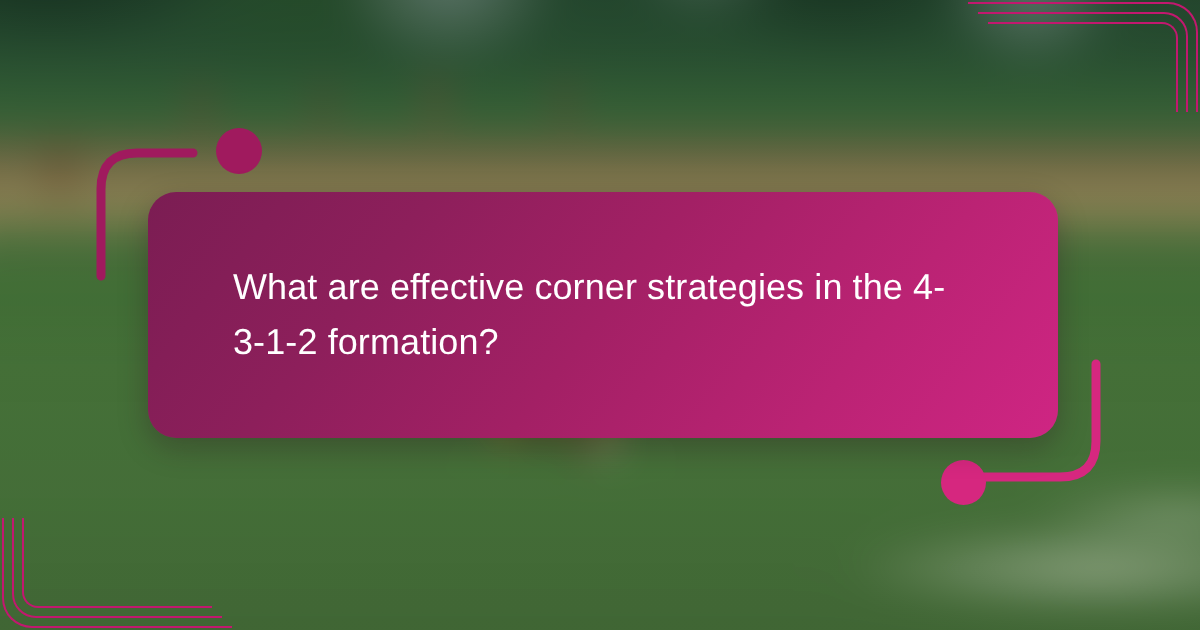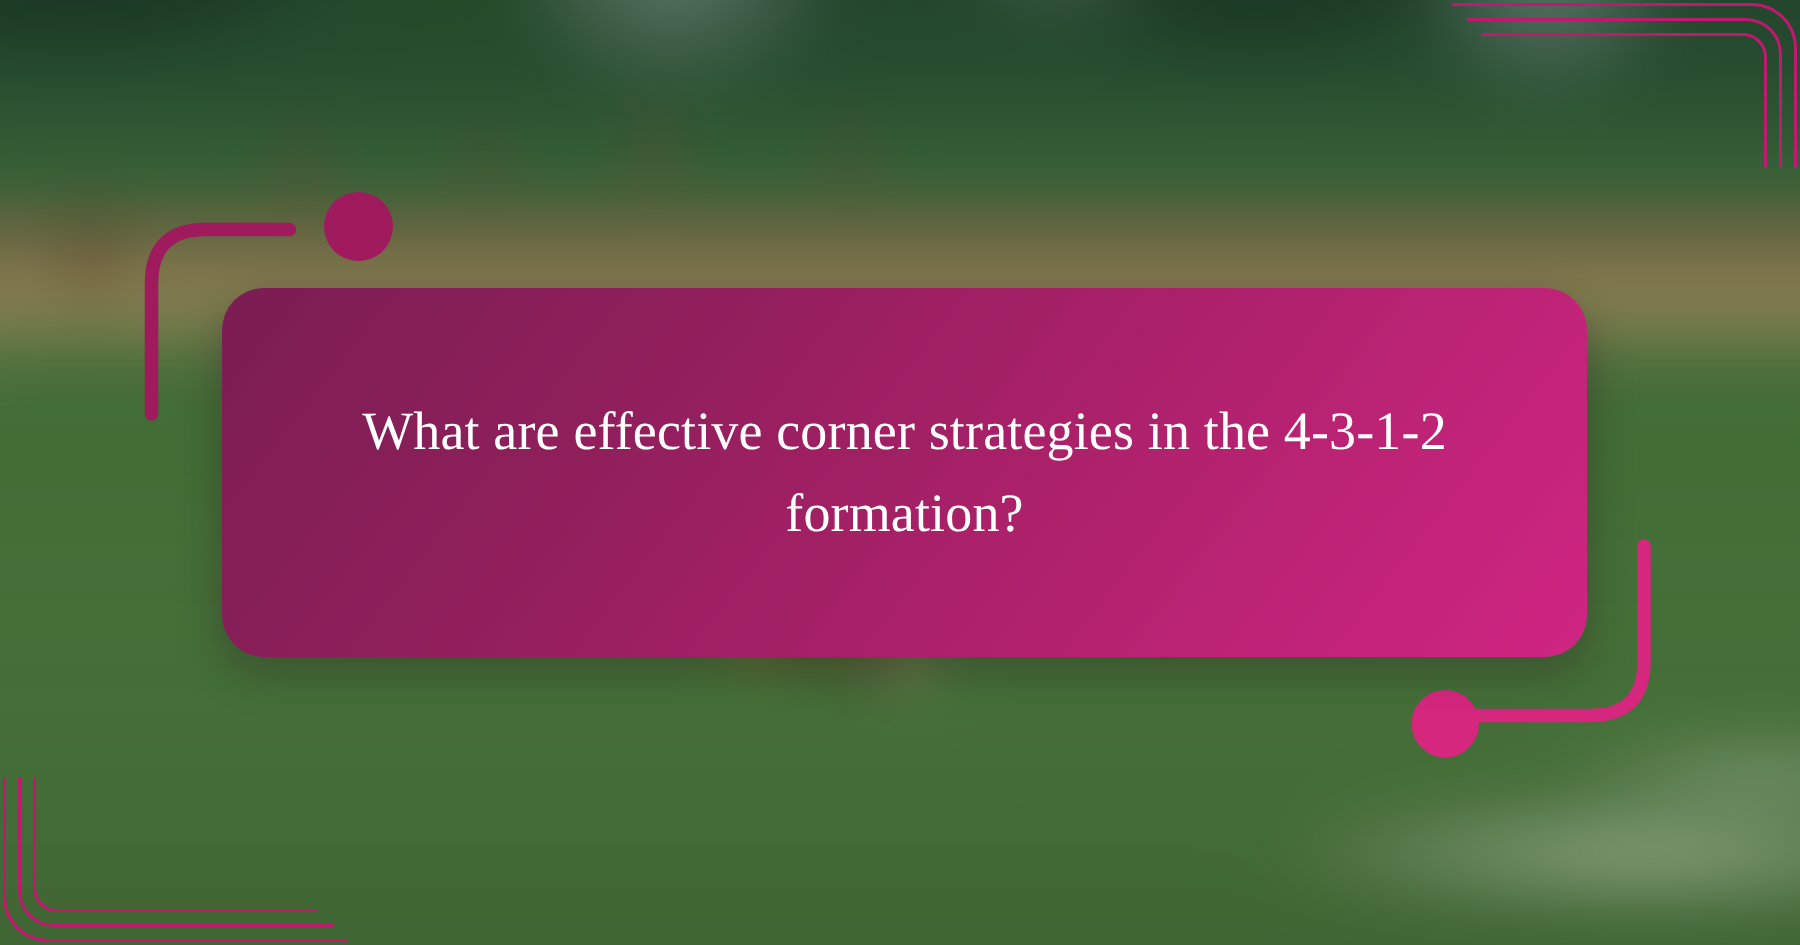--- a/index.html
+++ b/index.html
@@ -116,28 +116,27 @@
     border-radius:28px;
     background:linear-gradient(128deg, #7b1d53 0%, #8d1f5b 26%, #a32065 50%, #bb2374 76%, #cf2583 100%);
     display:flex;
     align-items:center;
     justify-content:center;
     box-shadow:0 10px 30px rgba(40,8,26,0.28);
   }
 
   .card-question {
     width:740px;
-    text-align:center;
+    text-align:left;
     color:#ffffff;
     font-size:36px;
     font-weight:400;
     line-height:1.52;
     letter-spacing:0.1px;
     text-rendering:geometricPrecision;
-    font-family:Liberation Serif, serif;
   }
 </style>
 </head>
 <body>
 
 <div id="stage">
 
   <div class="bg-photo"></div>
   <div class="bg-scrim"></div>
 

